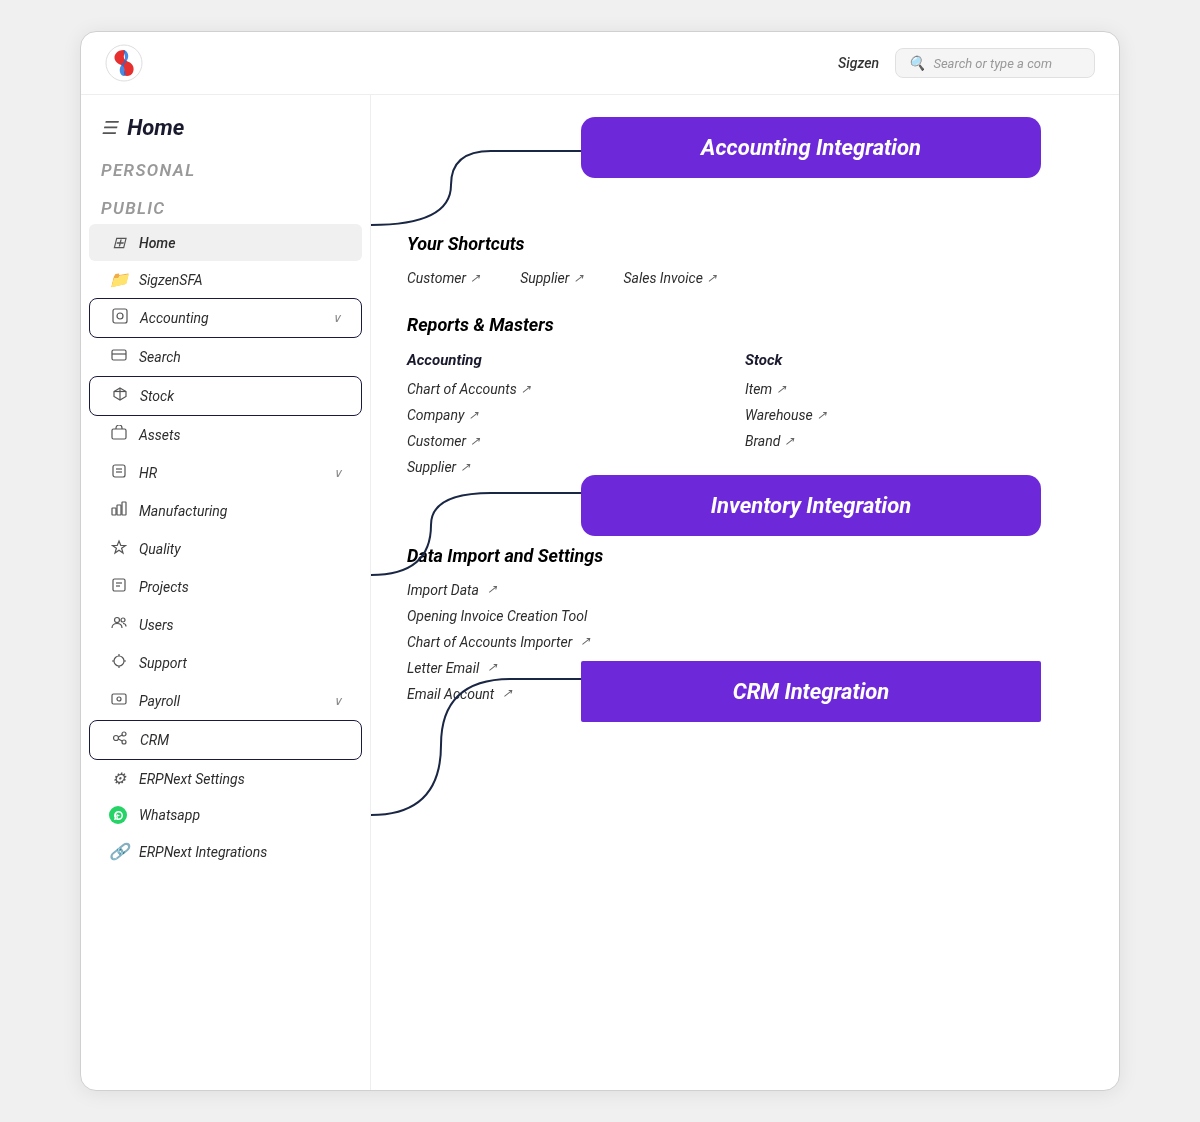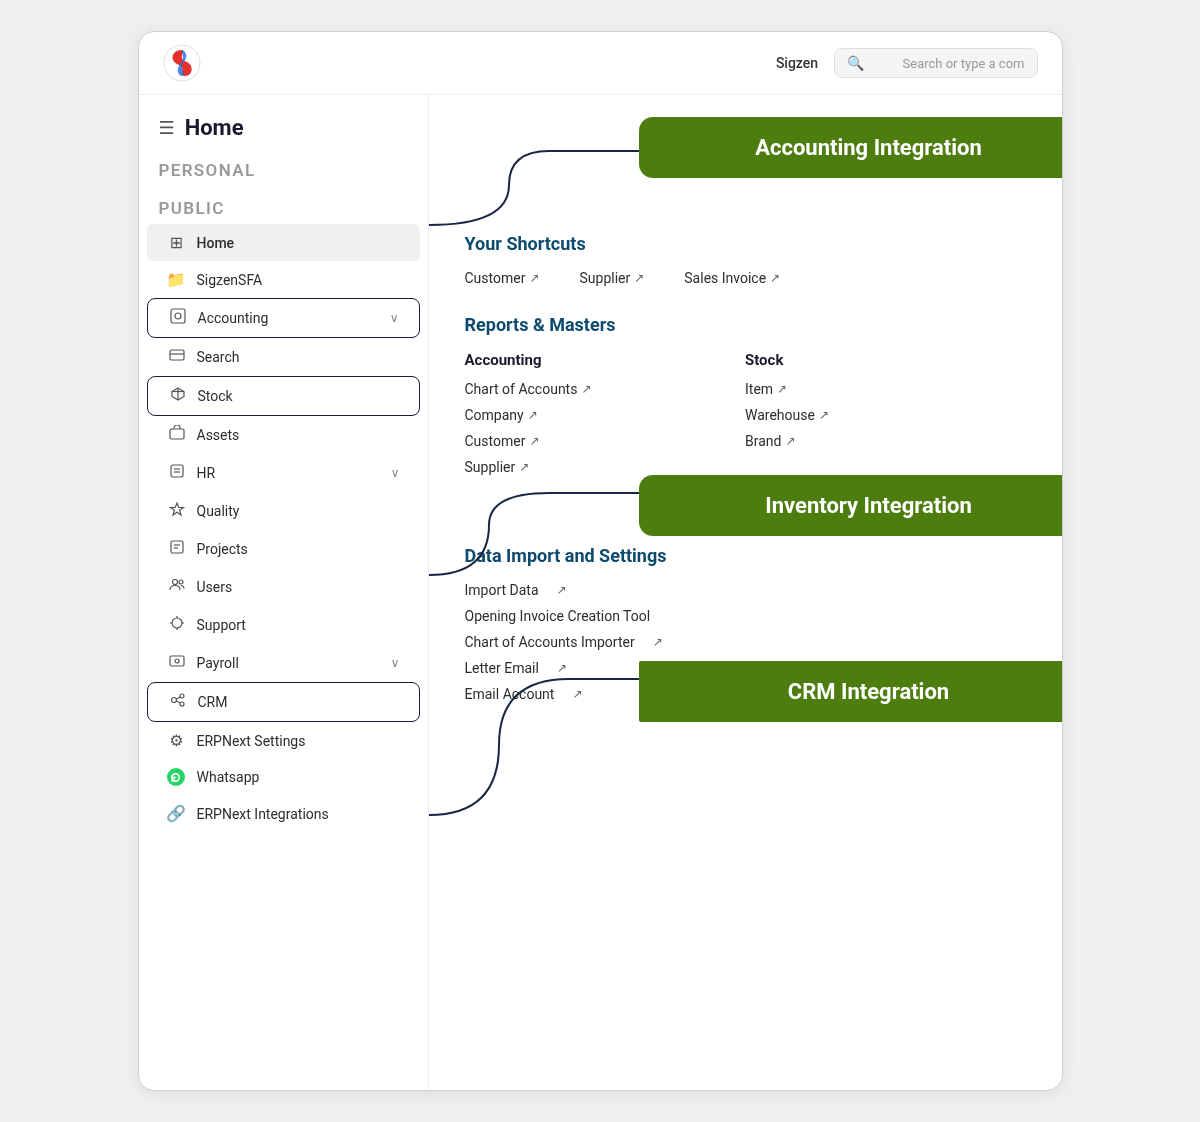--- a/index.html
+++ b/index.html
@@ -6,29 +6,30 @@
     body {
       font-family: -apple-system, BlinkMacSystemFont, 'Segoe UI', Roboto, sans-serif;
       background: #f0f0f0;
       display: flex;
       justify-content: center;
       align-items: center;
       min-height: 100vh;
       padding: 20px;
     }
     .app-container {
-      width: 925px;
+      width: 1040px;
       min-height: 1060px;
       background: #fff;
       border-radius: 16px;
       border: 1.5px solid #d0d0d0;
       overflow: hidden;
       display: flex;
       flex-direction: column;
       box-shadow: 0 2px 20px rgba(0,0,0,0.08);
+      font-style: italic;
     }
     
     .navbar {
       display: flex;
       align-items: center;
       padding: 12px 24px;
       border-bottom: 1px solid #eee;
       gap: 16px;
     }
     .navbar-logo {
@@ -52,21 +53,20 @@
       border: 1px solid #e0e0e0;
       border-radius: 8px;
       padding: 6px 12px;
       gap: 8px;
       min-width: 200px;
     }
     .search-icon-span { color: #999; font-size: 14px; }
     .search-input-fake {
       font-size: 13px;
       color: #999;
-      margin-left: 30px;
     }
     
     .main-layout {
       display: flex;
       flex: 1;
     }
     
     .sidebar {
       width: 290px;
       border-right: 1px solid #eee;
@@ -116,21 +116,21 @@
     .content-area {
       flex: 1;
       padding: 28px 36px;
       overflow-y: auto;
       position: relative;
     }
     .shortcuts-section { margin-bottom: 28px; }
     .section-heading {
       font-size: 18px;
       font-weight: 700;
-      color: #0c4a6e;
+      color: #000000;
       margin-bottom: 16px;
     }
     .shortcuts-row {
       display: flex;
       gap: 40px;
       align-items: center;
     }
     .shortcut-link {
       font-size: 14px;
       color: #2d2d2d;
@@ -159,29 +159,28 @@
       gap: 4px;
       font-size: 14px;
       color: #2d2d2d;
       margin-bottom: 10px;
       cursor: pointer;
     }
     .data-import-section { margin-top: 24px; }
     .import-links { display: flex; flex-direction: column; gap: 10px; }
     .import-link {
       display: flex;
-      align-items: center;
-      gap: 18px;
+      gap: 8px;
       font-size: 14px;
       color: #2d2d2d;
       cursor: pointer;
     }
     
     .integration-badge {
-      background: #4d7c0f;
+      background: #6d28d9;
       color: #fff;
       border-radius: 12px;
       padding: 18px 45px;
       font-size: 22px;
       font-weight: 700;
       text-align: center;
       position: absolute;
       min-width: 420px;
     }
     
@@ -297,20 +296,30 @@
           <svg width="16" height="16" viewBox="0 0 16 16" fill="none">
               <rect x="2" y="2" width="12" height="12" rx="2" stroke="#555" stroke-width="1.2"></rect>
               <line x1="5" y1="6" x2="11" y2="6" stroke="#555" stroke-width="1.2"></line>
               <line x1="5" y1="9" x2="11" y2="9" stroke="#555" stroke-width="1.2"></line>
             </svg>
         </span>
         <span class="sidebar-item-label">HR</span>
         <span class="sidebar-chevron">∨</span>
       </div>
 
+      <div class="sidebar-item">
+        <span class="sidebar-item-icon">
+          <svg width="16" height="16" viewBox="0 0 16 16" fill="none">
+              <rect x="1" y="7" width="4" height="7" rx="0.5" stroke="#555" stroke-width="1.2"></rect>
+              <rect x="6" y="4" width="4" height="10" rx="0.5" stroke="#555" stroke-width="1.2"></rect>
+              <rect x="11" y="1" width="4" height="13" rx="0.5" stroke="#555" stroke-width="1.2"></rect>
+            </svg>
+        </span>
+        <span class="sidebar-item-label">Manufacturing</span>
+      </div>
 
       <div class="sidebar-item">
         <span class="sidebar-item-icon">
           <svg width="16" height="16" viewBox="0 0 16 16" fill="none">
               <path d="M8 2L9.8 6.5H14.5L10.6 9.2L12 14L8 11.2L4 14L5.4 9.2L1.5 6.5H6.2L8 2Z" stroke="#555" stroke-width="1.2"></path>
             </svg>
         </span>
         <span class="sidebar-item-label">Quality</span>
       </div>
 

